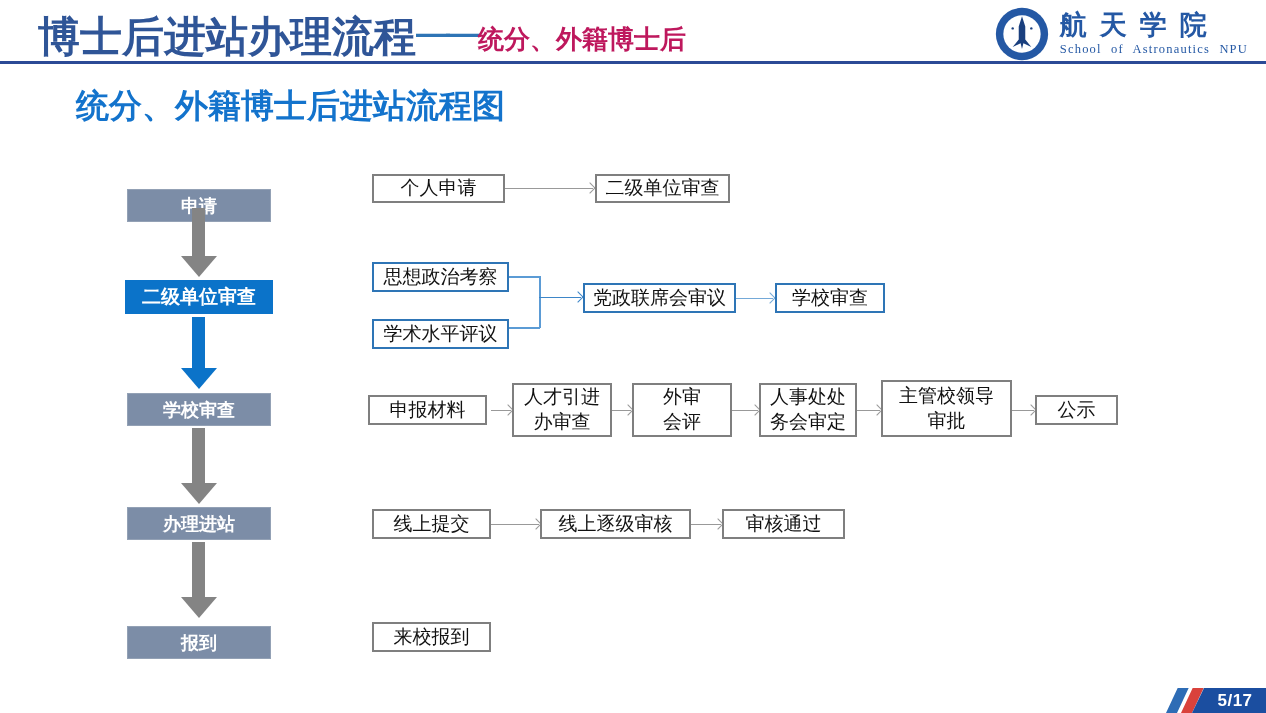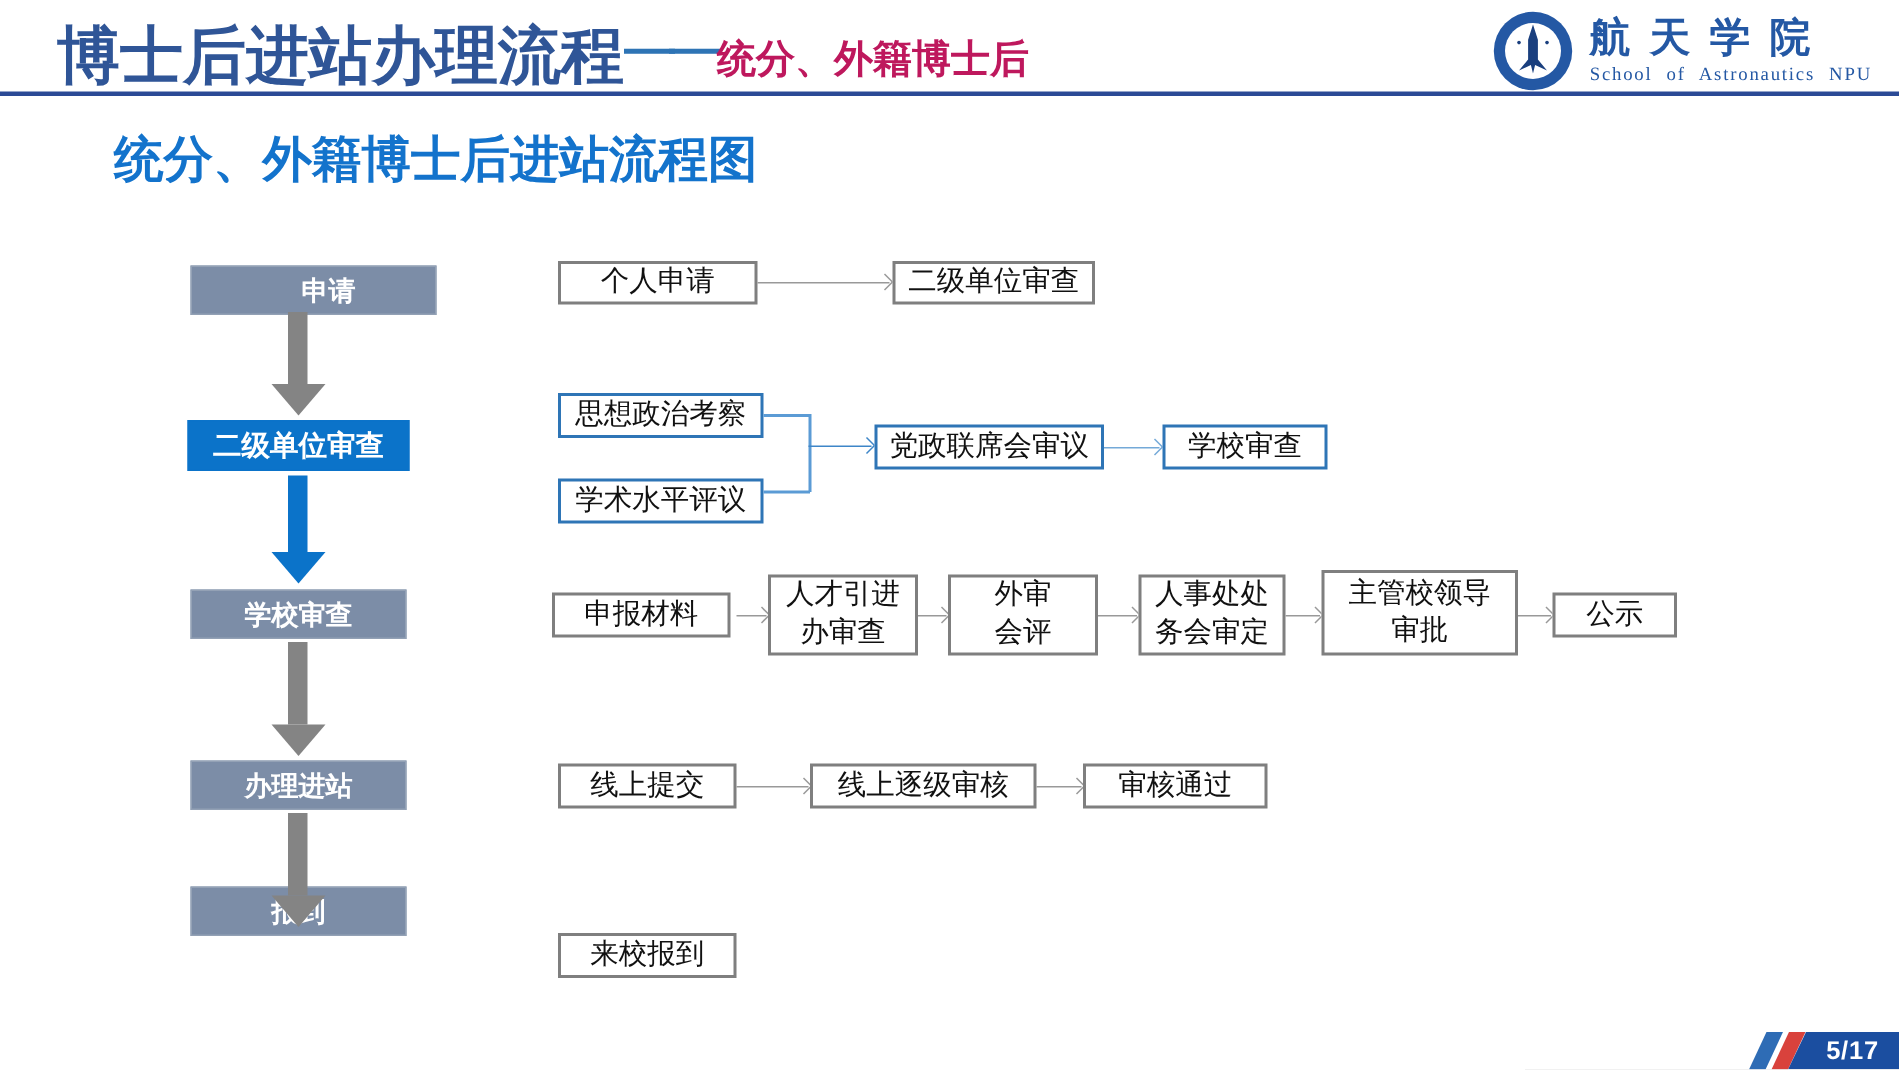--- a/index.html
+++ b/index.html
@@ -83,25 +83,25 @@
     <div class="logo-text">
       <div class="logo-cn">航天学院</div>
       <div class="logo-en">School of Astronautics NPU</div>
     </div>
   </div>
 
   <div class="header-line"></div>
 
   <div class="section-title">统分、外籍博士后进站流程图</div>
 
-  <div class="stage gray" style="left:127px;top:177px;width:142px;height:31px;padding-left:20px;">申请</div>
+  <div class="stage gray" style="left:127px;top:189px;width:142px;height:31px;">申请</div>
   <div class="stage blue" style="left:125px;top:280px;width:146px;height:32px;">二级单位审查</div>
   <div class="stage gray" style="left:127px;top:393px;width:142px;height:31px;">学校审查</div>
   <div class="stage gray" style="left:127px;top:507px;width:142px;height:31px;">办理进站</div>
-  <div class="stage gray" style="left:127px;top:591px;width:142px;height:31px;">报到</div>
+  <div class="stage gray" style="left:127px;top:626px;width:142px;height:31px;">报到</div>
 
   <div class="varrow gray" style="left:180px;top:208px;height:69px;">
       <div class="stem"></div>
       <div class="head"></div>
     </div>
   <div class="varrow blue" style="left:180px;top:317px;height:72px;">
       <div class="stem"></div>
       <div class="head"></div>
     </div>
   <div class="varrow gray" style="left:180px;top:428px;height:76px;">

